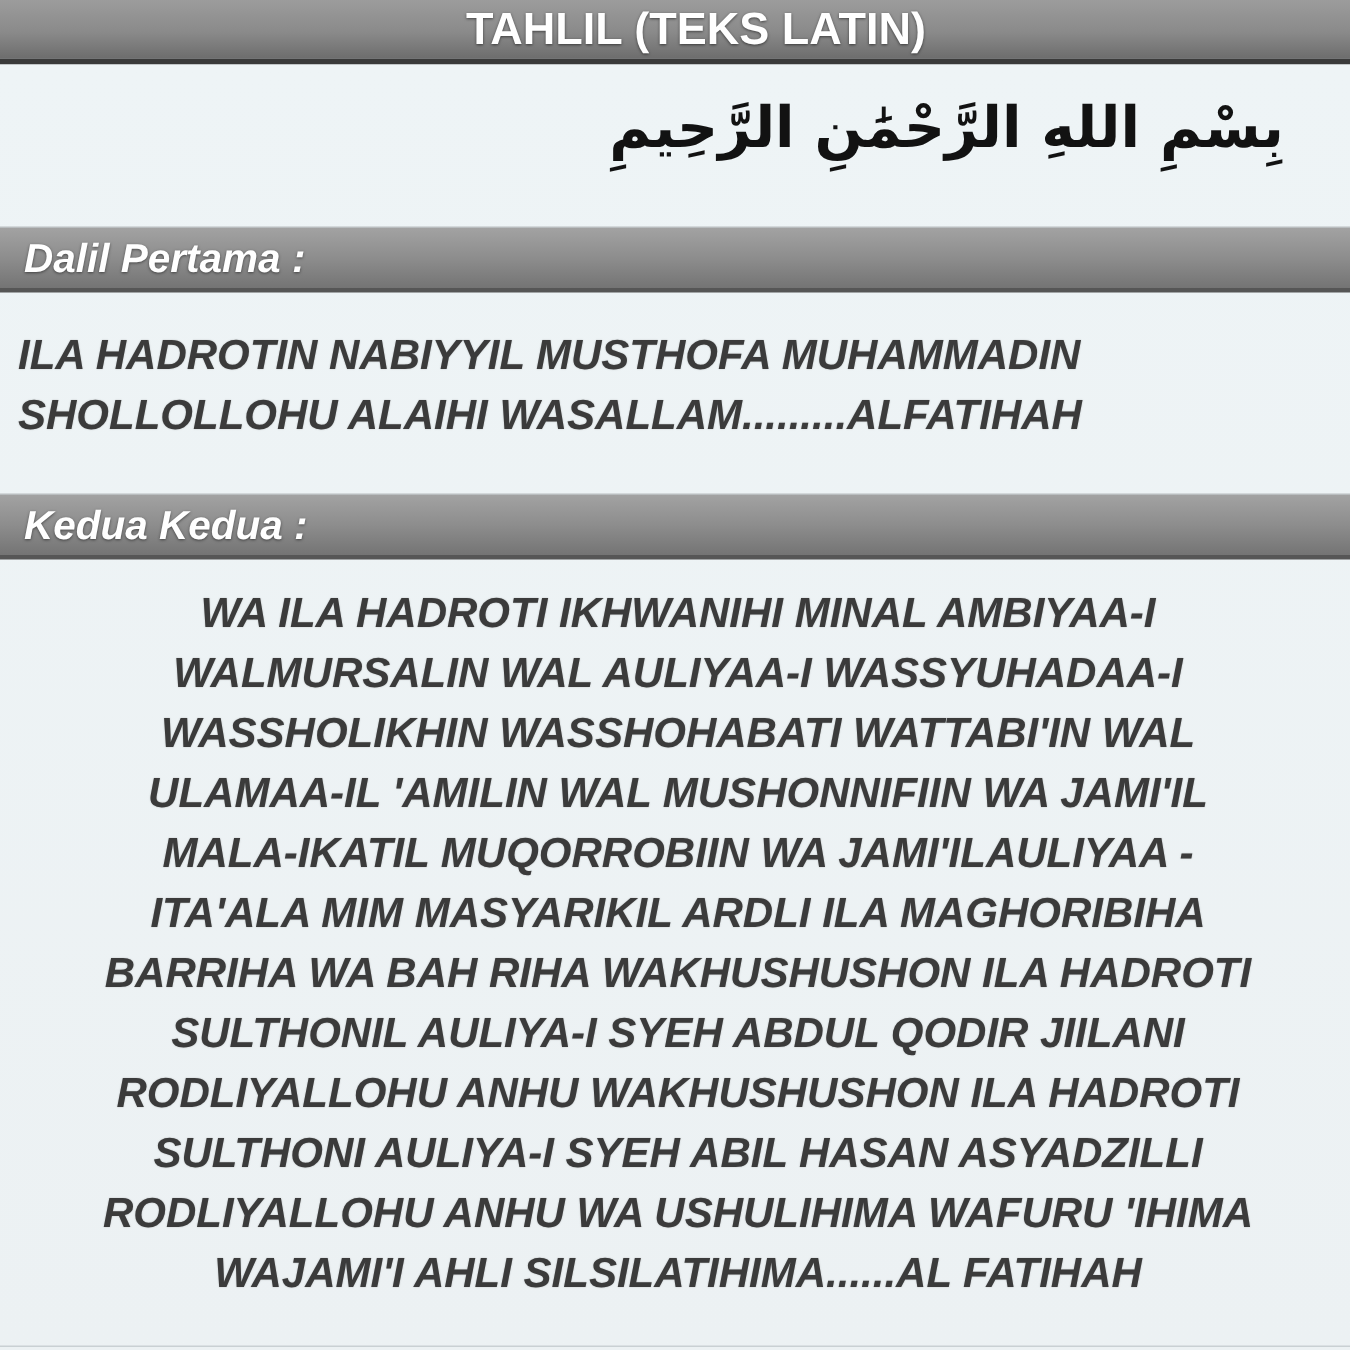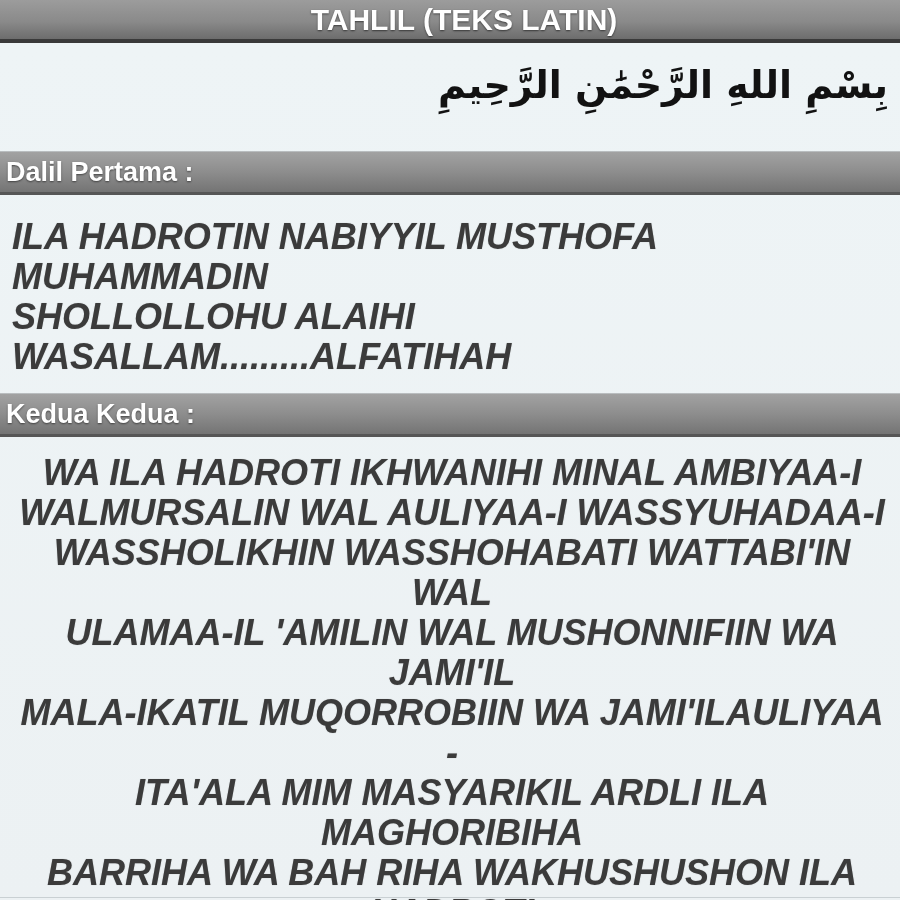--- a/index.html
+++ b/index.html
@@ -36,51 +36,52 @@
   
   .content {
     position: relative;
     width: 100%;
     height: 857px;
     background: linear-gradient(to bottom, #eef4f6 0%, #ecf1f3 100%);
   }
   .bismillah {
     direction: rtl;
     text-align: right;
-    padding: 20px 12px 0 0;
+    padding: 20px 44px 0 0;
     height: 108px;
     box-sizing: border-box;
     font-family: "DejaVu Sans", sans-serif;
     font-size: 38px;
     font-weight: bold;
     color: #121212;
   }
   .section-bar {
     height: 40px;
     line-height: 40px;
     background: linear-gradient(to bottom, #a2a2a2 0%, #8d8d8d 50%, #747474 100%);
     border-top: 1px solid #b9bdbf;
     border-bottom: 3px solid #565656;
-    padding-left: 6px;
+    padding-left: 16px;
+    font-style: italic;
   }
   .section-bar span {
     color: #ffffff;
     font-size: 27px;
     font-weight: bold;
     text-shadow: 0 1px 2px rgba(0,0,0,0.5);
   }
   .body-text {
     white-space: pre-line;
     font-style: italic;
     font-weight: bold;
-    font-size: 36px;
+    font-size: 28px;
     line-height: 40px;
     color: #3b3b3b;
     text-shadow: 0 0 1px rgba(60,60,60,0.35);
-    padding: 22px 8px 16px 12px;
+    padding: 22px 8px 32px 12px;
     letter-spacing: 0px;
   }
   .body-text.second {
     padding-top: 16px;
     text-align: center;
   }
   
   .bottom-divider {
     position: absolute;
     left: 0;

